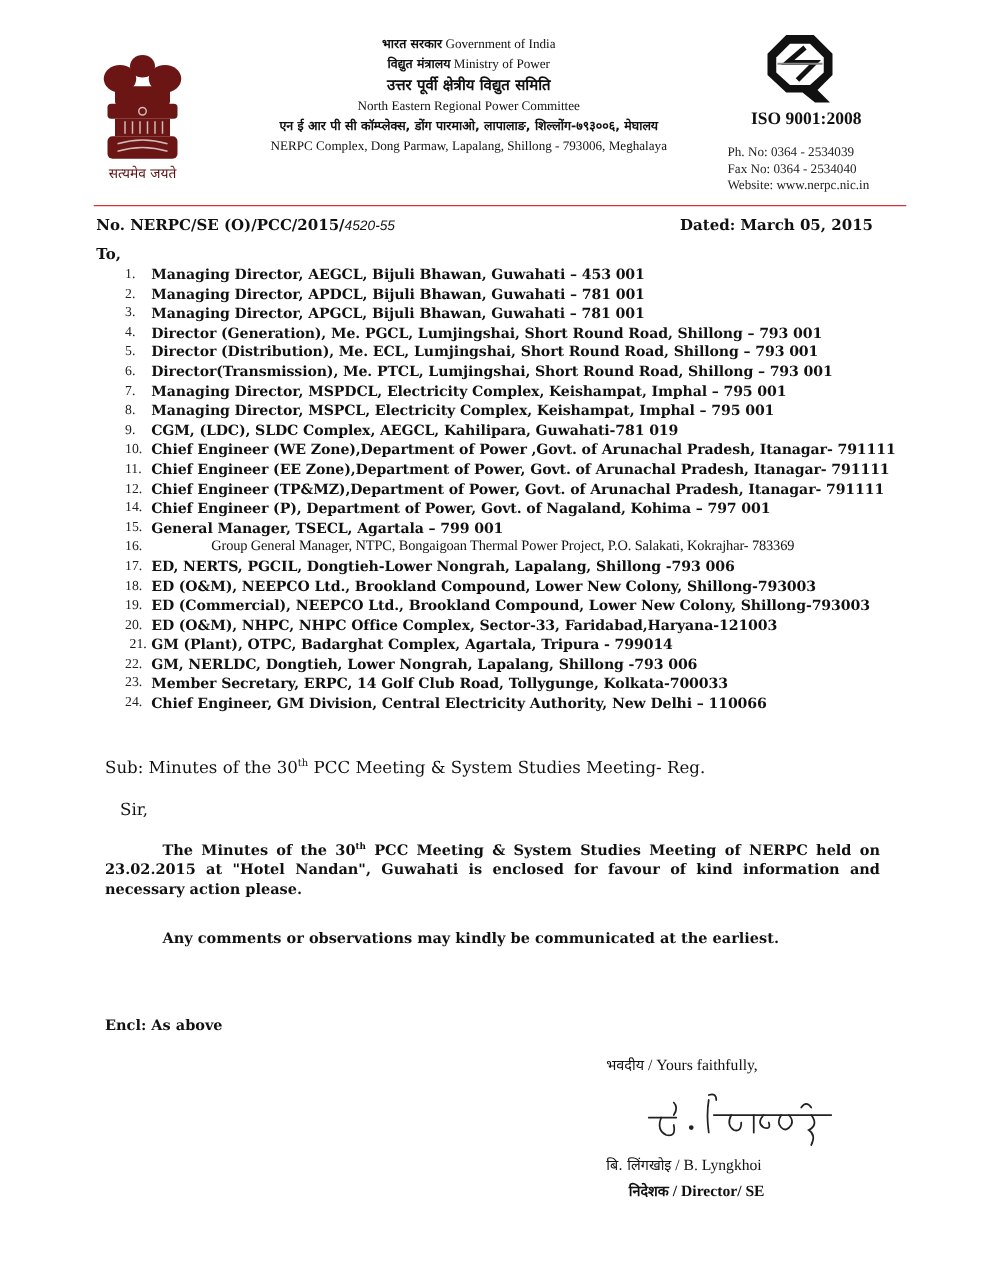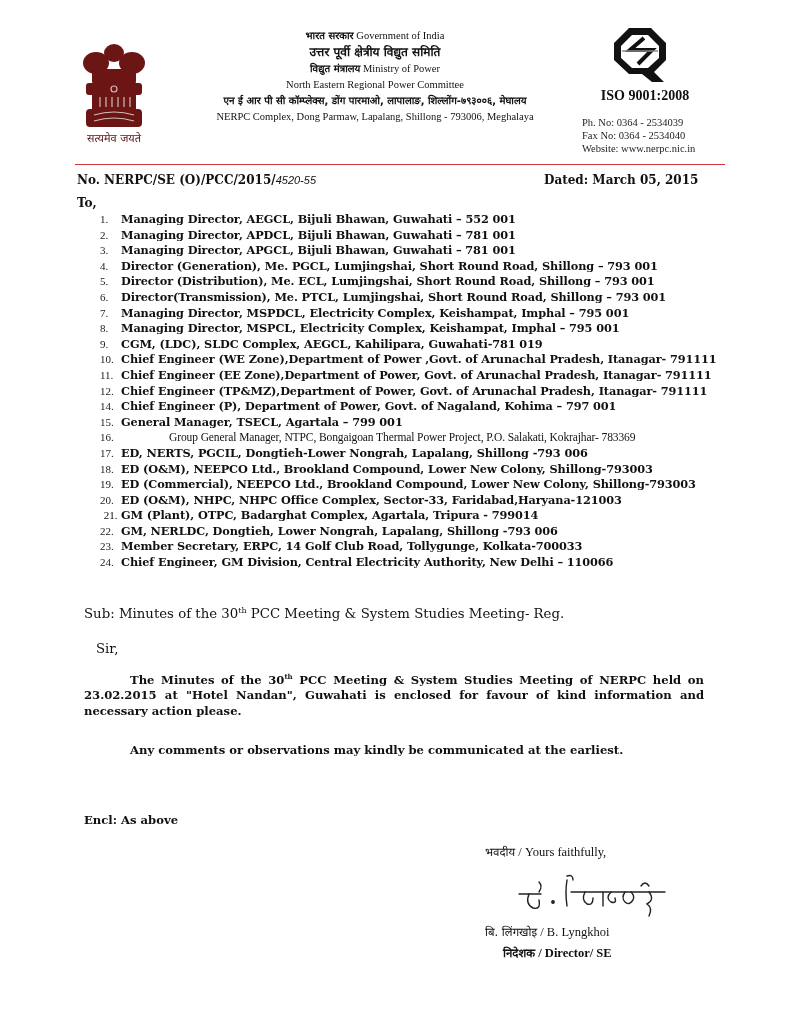--- a/index.html
+++ b/index.html
@@ -56,22 +56,22 @@
   <g stroke="#ffffff" stroke-width="1.2" fill="none" opacity="0.7">
     <path d="M34 58 v10 M40 58 v10 M46 58 v10 M52 58 v10 M58 58 v10 M64 58 v10"></path>
     <path d="M28 76 q20 -6 40 0 M28 82 q20 -6 40 0"></path>
     <circle cx="48" cy="50" r="3"></circle>
   </g>
 </svg>
 <div class="abs emblem-motto">सत्यमेव जयते</div>
 
 <div class="abs hdr">
   <div><span class="hi">भारत सरकार</span> <span>Government of India</span></div>
+  <div><span class="hi">विद्युत मंत्रालय</span> <span>Ministry of Power</span></div>
   <div><span class="hi-lg">उत्तर पूर्वी क्षेत्रीय विद्युत समिति</span></div>
-  <div><span class="hi">विद्युत मंत्रालय</span> <span>Ministry of Power</span></div>
   <div><span>North Eastern Regional Power Committee</span></div>
   <div><span class="hi">एन ई आर पी सी कॉम्प्लेक्स, डोंग पारमाओ, लापालाङ, शिल्लोंग-७९३००६, मेघालय</span></div>
   <div><span>NERPC Complex, Dong Parmaw, Lapalang, Shillong - 793006, Meghalaya</span></div>
 </div>
 
 <svg class="abs iso-logo" viewBox="0 0 56 58">
   <polygon points="17,2 39,2 54,17 54,34 42,46 52,56 40,56 30,48 17,48 2,34 2,17" fill="#111"></polygon>
   <polygon points="20,9 36,9 47,20 47,32 36,42 20,42 9,32 9,20" fill="#fff"></polygon>
   <path d="M32 12 L18 24 H40 L26 38" fill="none" stroke="#111" stroke-width="4"></path>
   <line x1="10" y1="25" x2="46" y2="25" stroke="#888" stroke-width="1.5"></line>
@@ -85,21 +85,21 @@
 
 <div class="abs divider"></div>
 
 <div class="abs refno"><span>No. NERPC/SE (O)/PCC/2015/</span><i>4520-55</i></div>
 <div class="abs dated">Dated: March 05, 2015</div>
 <div class="abs to">To,</div>
 
 <ol class="abs rcpt-list">
   <li>
       <span class="num">1.</span>
-      <span class="txt">Managing Director, AEGCL, Bijuli Bhawan, Guwahati – 552 001</span>
+      <span class="txt">Managing Director, AEGCL, Bijuli Bhawan, Guwahati – 453 001</span>
     </li>
   <li>
       <span class="num">2.</span>
       <span class="txt">Managing Director, APDCL, Bijuli Bhawan, Guwahati – 781 001</span>
     </li>
   <li>
       <span class="num">3.</span>
       <span class="txt">Managing Director, APGCL, Bijuli Bhawan, Guwahati – 781 001</span>
     </li>
   <li>

